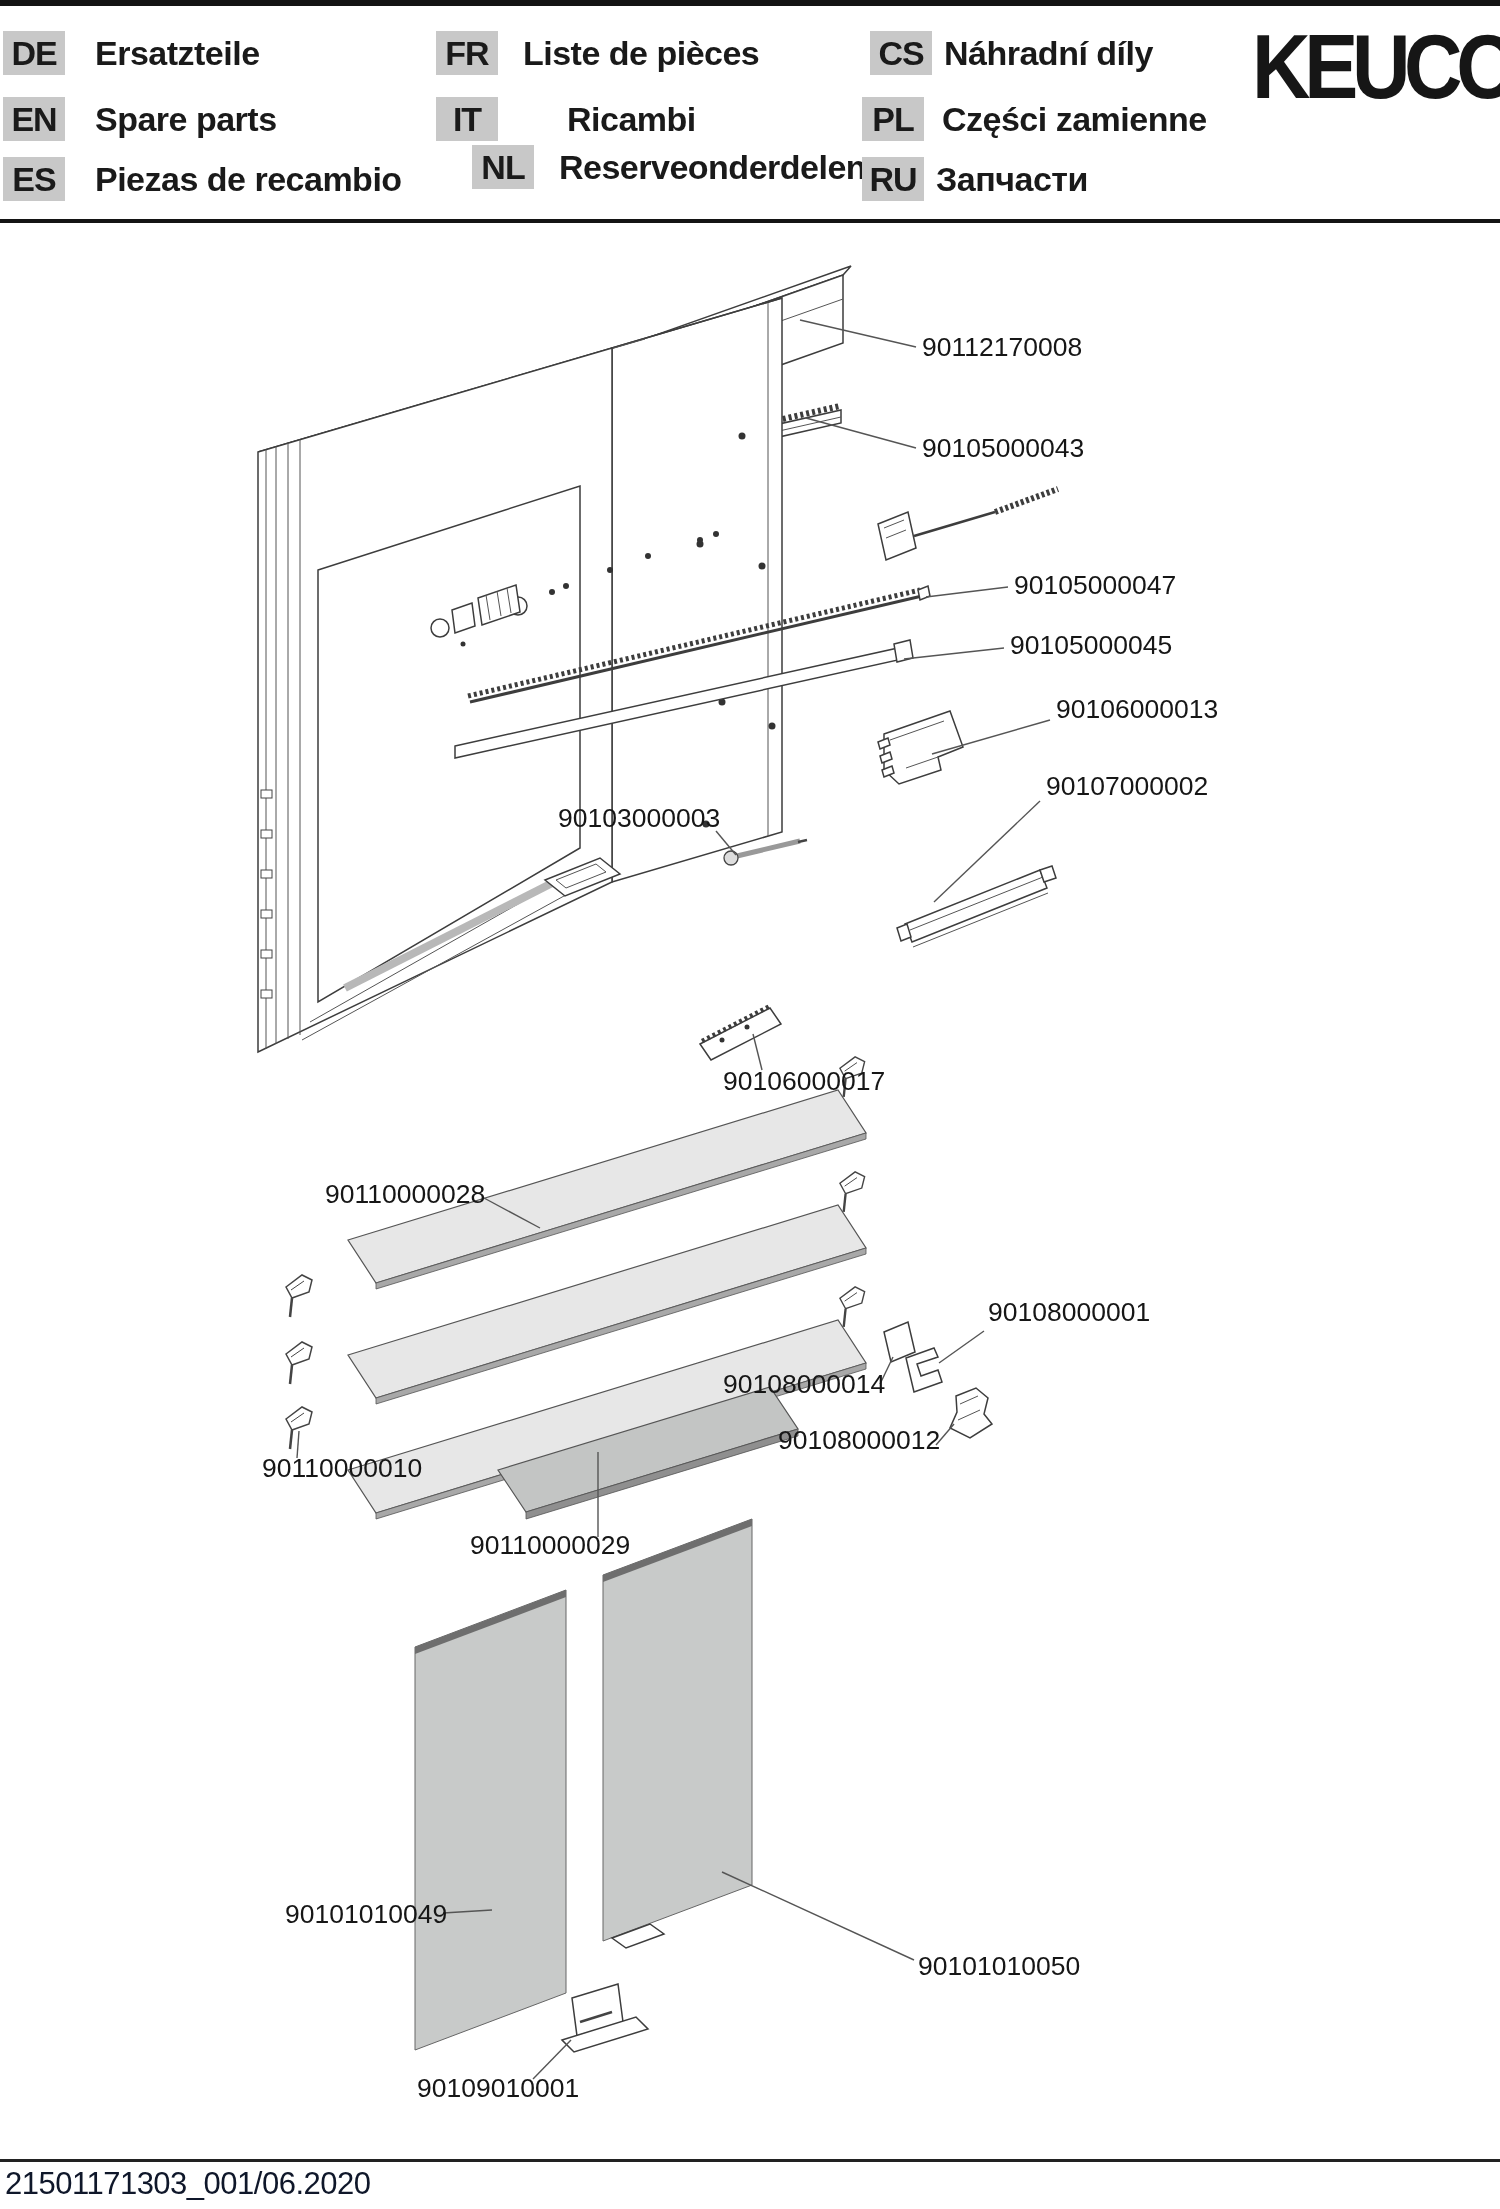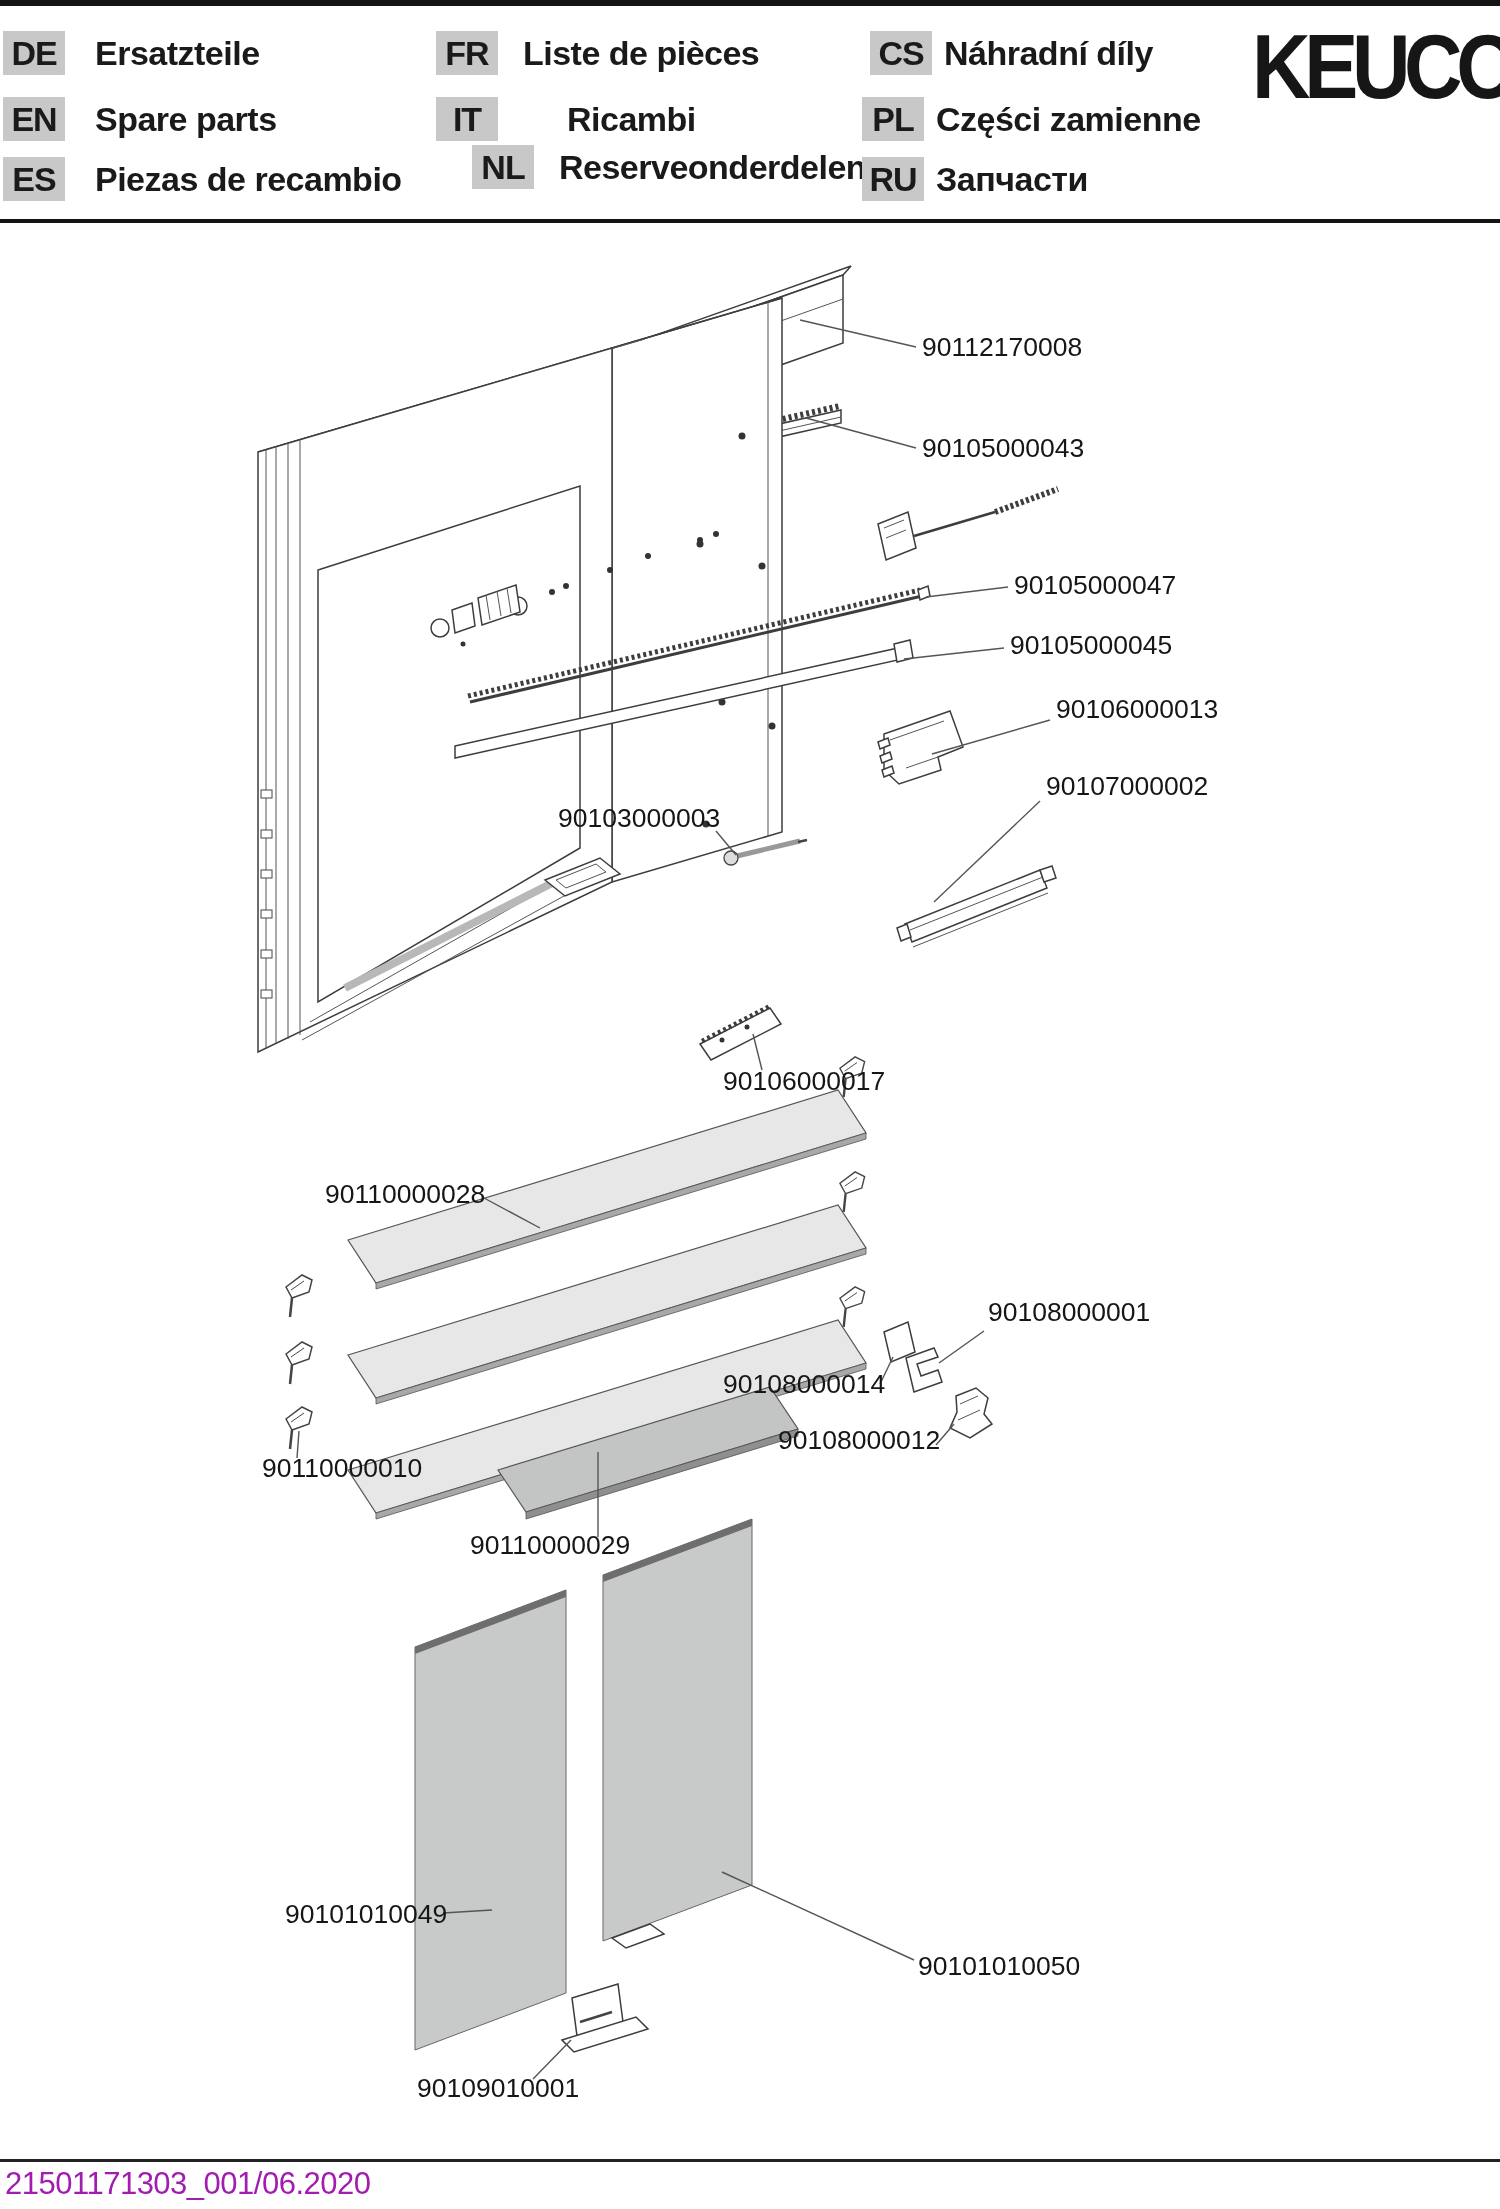--- a/index.html
+++ b/index.html
@@ -19,21 +19,21 @@
   .col-1{left:436px;}.col-1 .lang-label{margin-left:25px;}
   .col-2{left:862px;}.col-2 .lang-label{margin-left:12px;}
 
   #logo{position:absolute;left:1252px;top:22px;font-size:90px;font-weight:bold;
         letter-spacing:-7px;line-height:1;transform:scaleX(.9);transform-origin:left top;color:#161616;}
 
   #edition{position:absolute;left:8px;top:240px;}
   #edition .ed-title{font-weight:bold;font-size:29px;margin-bottom:11px;letter-spacing:-0.5px;}
   #edition .ed-code{font-size:28px;margin-bottom:14px;letter-spacing:-0.5px;}
 
-  #ftr-text{position:absolute;left:5px;top:2166px;font-size:31px;letter-spacing:-0.5px;color:#a21caf;}
+  #ftr-text{position:absolute;left:5px;top:2166px;font-size:31px;letter-spacing:-0.5px;color:#0f172a;}
 
   #diagram{position:absolute;left:0;top:0;}
   .fw{fill:#fff;stroke:#3d3d3d;stroke-width:1.5;}
   .ln{fill:none;stroke:#3d3d3d;stroke-width:1.5;}
   .thin{fill:none;stroke:#555;stroke-width:1;}
   .lbl{font-size:26.5px;fill:#161616;font-family:"Liberation Sans",sans-serif;}
   .leader{stroke:#555;stroke-width:1.4;fill:none;}
 </style>
 </head>
 <body>
@@ -69,21 +69,21 @@
         <div class="lang-row" style="top: 114px; padding-left: 36px;">
           <span class="lang-code">NL</span>
           <span class="lang-label">Reserveonderdelen</span>
         </div>
       </div>
       <div class="lang-col col-2">
         <div class="lang-row" style="top: 0px; padding-left: 8px;">
           <span class="lang-code">CS</span>
           <span class="lang-label">Náhradní díly</span>
         </div>
-        <div class="lang-row" style="top: 66px;">
+        <div class="lang-row" style="top: 66px; gap: 6px;">
           <span class="lang-code">PL</span>
           <span class="lang-label">Części zamienne</span>
         </div>
         <div class="lang-row" style="top: 126px;">
           <span class="lang-code">RU</span>
           <span class="lang-label">Запчасти</span>
         </div>
       </div>
     </div>
 

